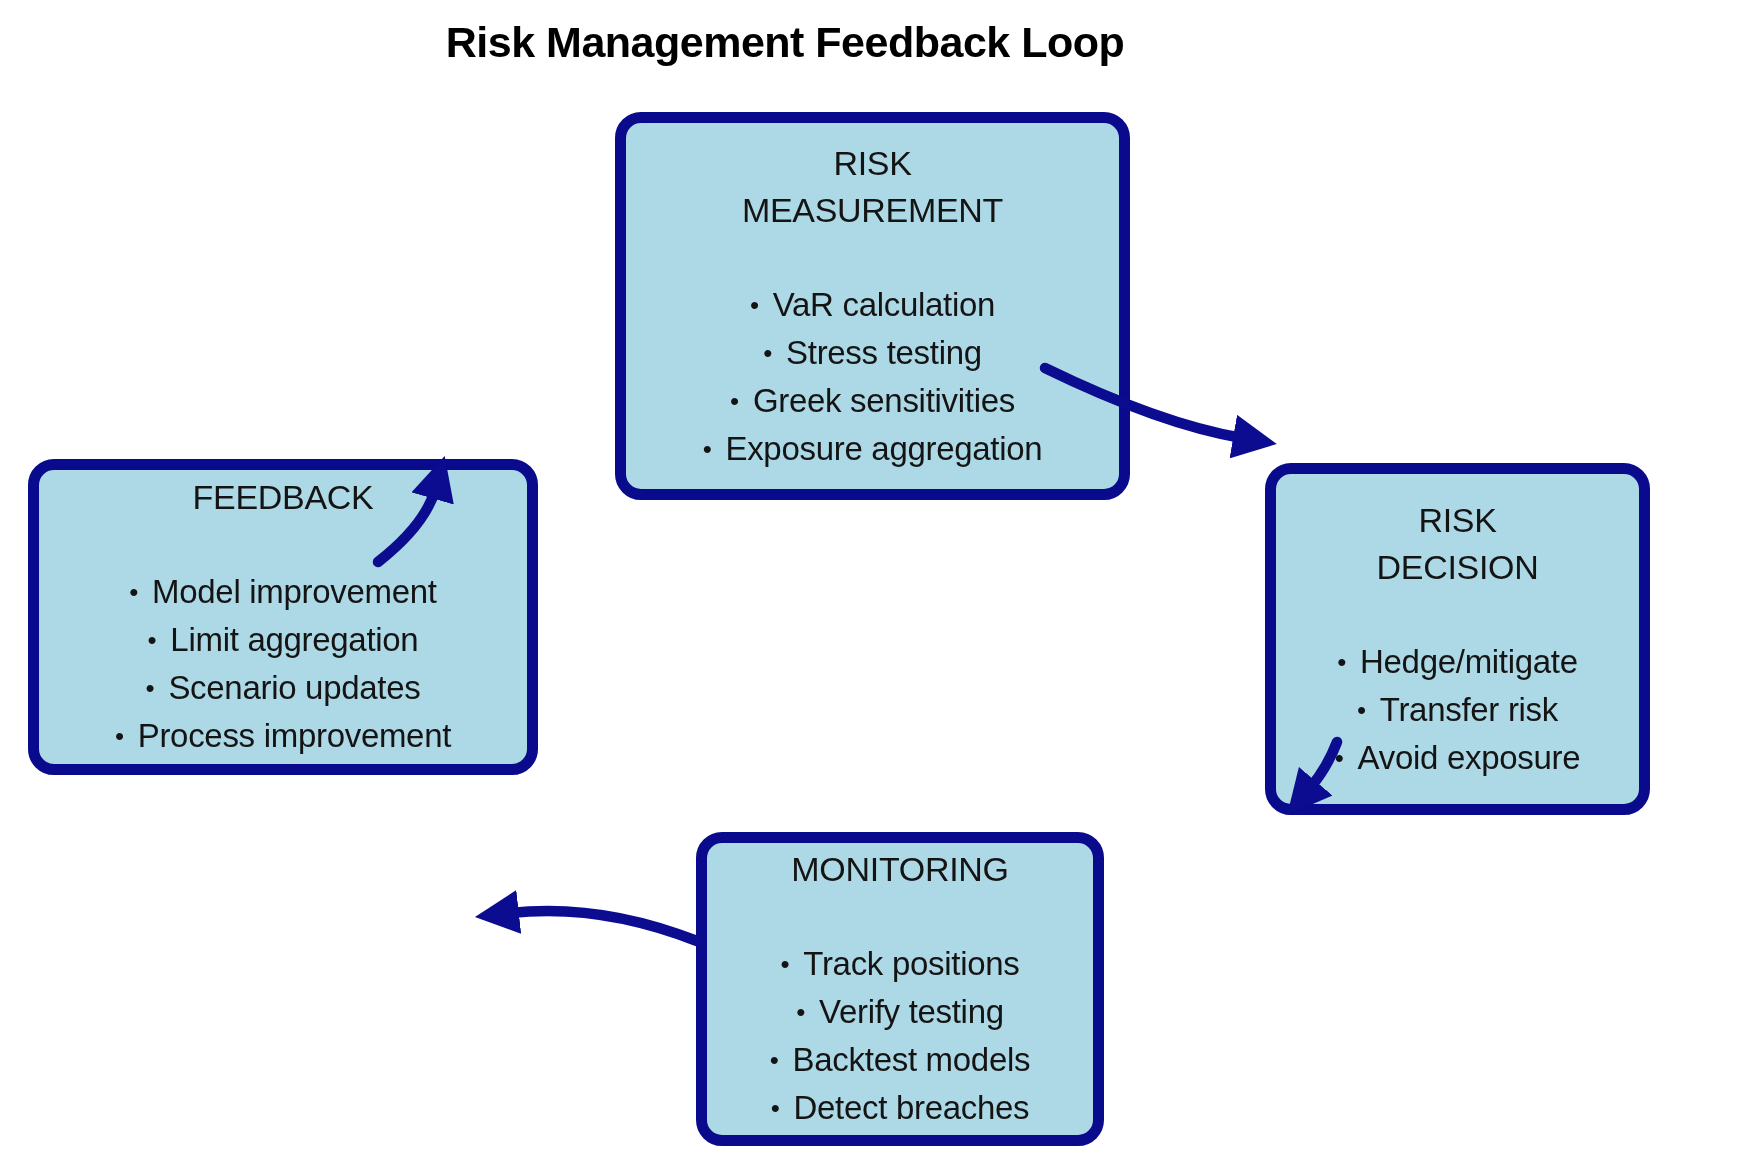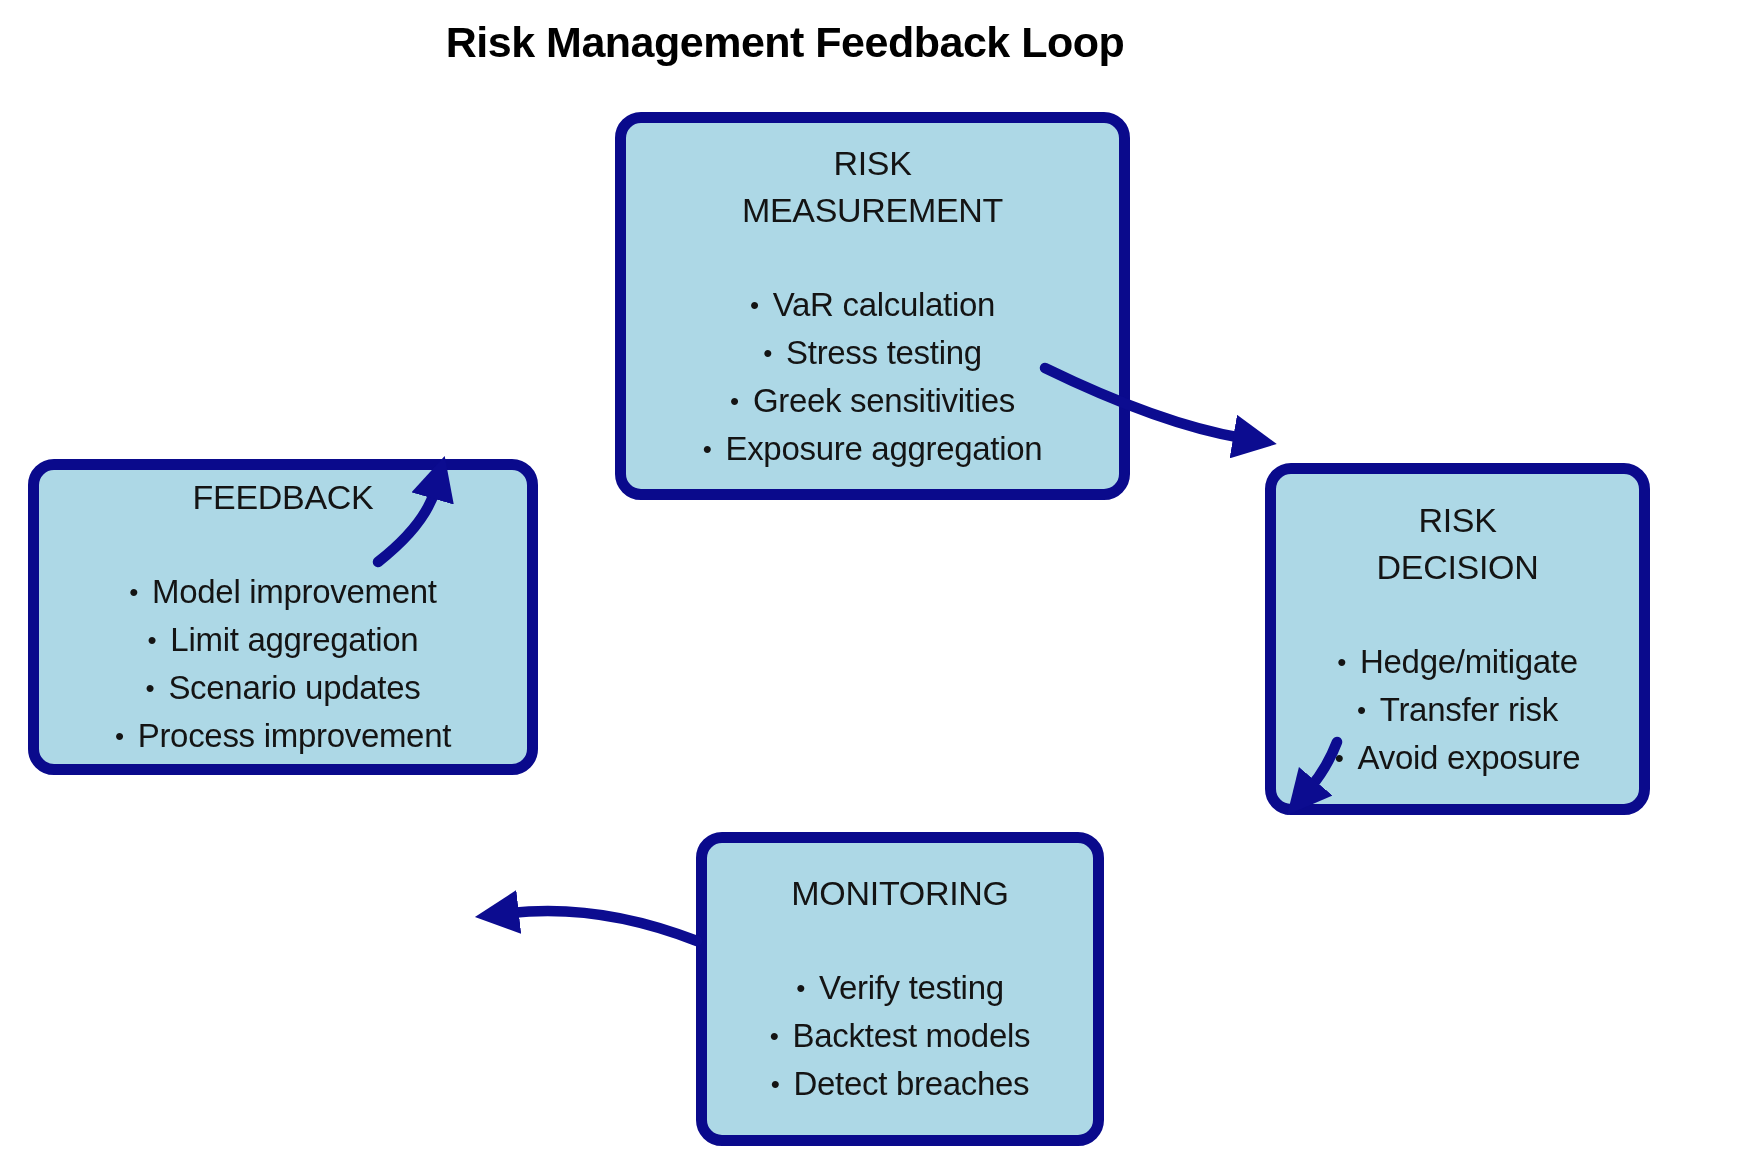--- a/index.html
+++ b/index.html
@@ -110,20 +110,21 @@
   </div>
 
   <div class="node" id="box-monitoring">
     <div class="node-title">
 
     <div class="title-line">MONITORING</div>
       </div>
     <div class="spacer"></div>
     <div class="node-items">
 
+        <div class="bullet-line"><span class="bullet">•</span><span class="item-text">Track positions</span></div>
 
         <div class="bullet-line"><span class="bullet">•</span><span class="item-text">Verify testing</span></div>
 
         <div class="bullet-line"><span class="bullet">•</span><span class="item-text">Backtest models</span></div>
 
         <div class="bullet-line"><span class="bullet">•</span><span class="item-text">Detect breaches</span></div>
       </div>
   </div>
 
   <div class="node" id="box-feedback">

